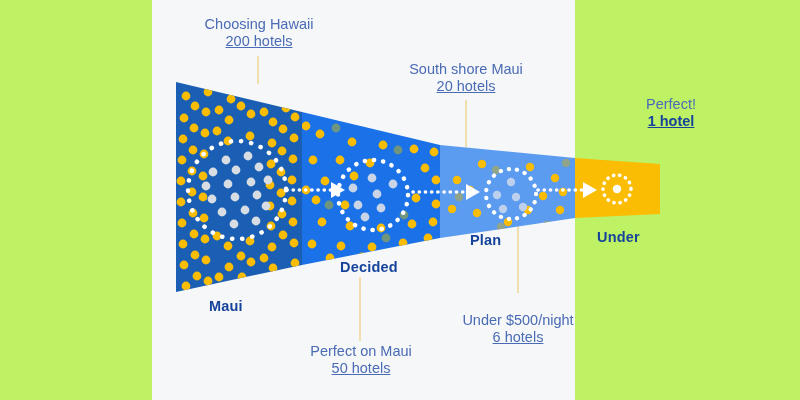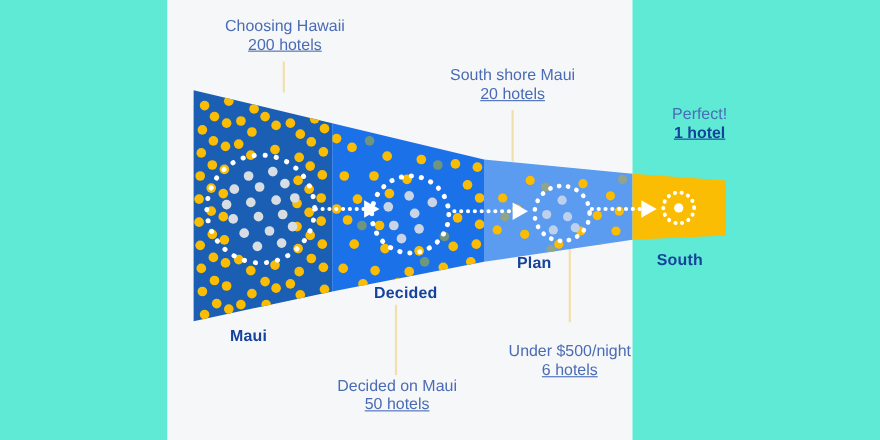--- a/index.html
+++ b/index.html
@@ -10,21 +10,21 @@
   body {
     width: 800px;
     height: 400px;
     font-family: "Liberation Sans", sans-serif;
     overflow: hidden;
   }
   #stage {
     position: relative;
     width: 800px;
     height: 400px;
-    background: #5eead4;
+    background: #bef264;
   }
   #panel {
     position: absolute;
     left: 152px;
     top: 0;
     width: 423px;
     height: 400px;
     background: #f6f7f8;
   }
   #funnel-svg {
@@ -312,37 +312,37 @@
       </g>
     </g>
   </svg>
 
   <div class="callout" style="left:194px; top:16px; width:130px;">
     <span class="ct-line1">Choosing Hawaii</span>
     <span class="ct-line2">200 hotels</span>
   </div>
 
   <div class="callout" style="left:296px; top:343px; width:130px;">
-    <span class="ct-line1">Decided on Maui</span>
+    <span class="ct-line1">Perfect on Maui</span>
     <span class="ct-line2">50 hotels</span>
   </div>
 
   <div class="callout" style="left:401px; top:61px; width:130px;text-align:center;">
     <span class="ct-line1">South shore Maui</span>
     <span class="ct-line2">20 hotels</span>
   </div>
 
   <div class="callout" style="left:445px; top:296px; width:146px;margin-top:16px;">
     <span class="ct-line1">Under $500/night</span>
     <span class="ct-line2">6 hotels</span>
   </div>
 
-  <div class="callout emph" style="left:586px; top:96px; width:100px;">
+  <div class="callout emph" style="left:621px; top:96px; width:100px;">
     <span class="ct-line1">Perfect!</span>
     <span class="ct-line2">1 hotel</span>
   </div>
 
   <div class="stage-label" style="left:209px; top:298px;">Maui</div>
   <div class="stage-label" style="left:340px; top:259px;">Decided</div>
   <div class="stage-label" style="left:470px; top:232px;">Plan</div>
-  <div class="stage-label" style="left:597px; top:229px;">South</div>
+  <div class="stage-label" style="left:597px; top:229px;">Under</div>
 
 </div>
 
 </body></html>

